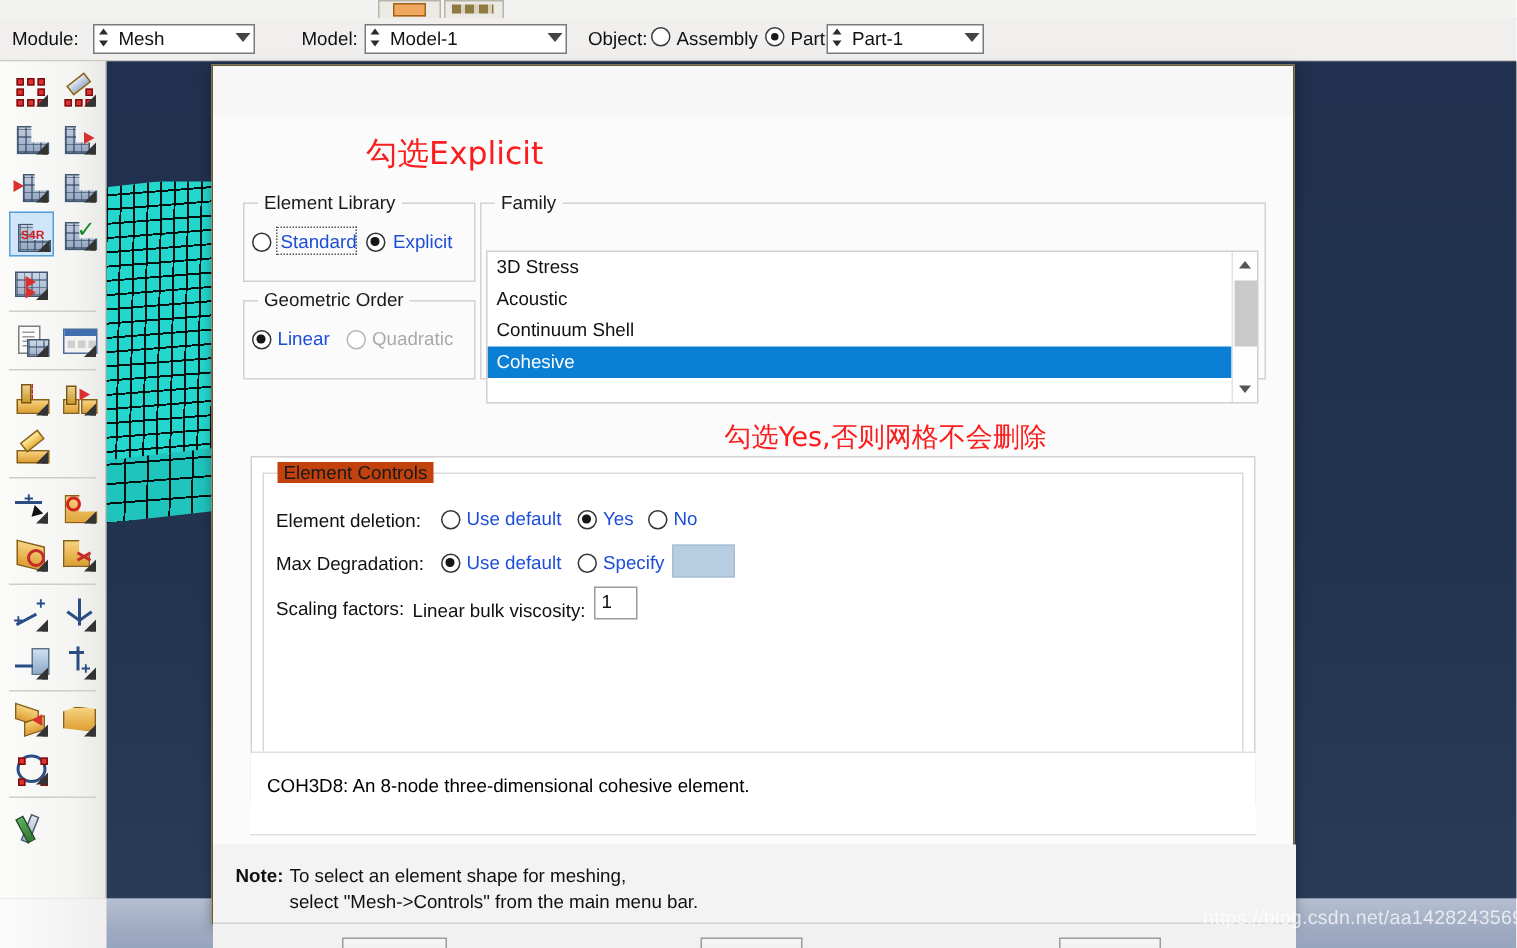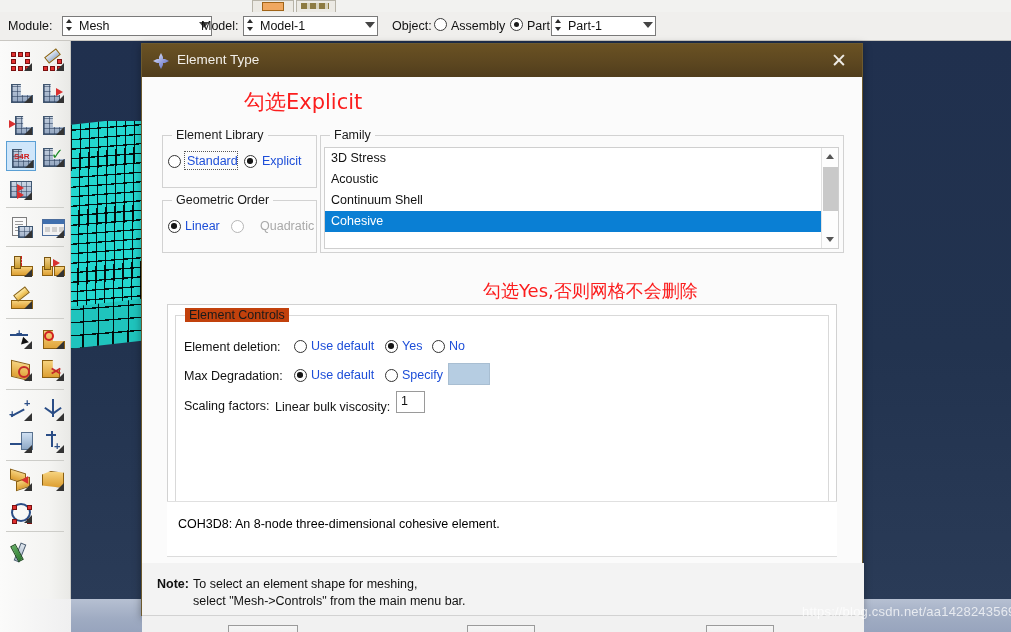--- a/index.html
+++ b/index.html
@@ -116,21 +116,21 @@
   .grouptitle{position:absolute;top:-8px;left:9px;background:#fbfbfb;padding:0 4px;font-size:12.5px;color:#1a1a1a;}
 
   .rowlbl{position:absolute;font-size:12.5px;color:#111;}
   .rb{position:absolute;width:13px;height:13px;border:1.4px solid #333;border-radius:50%;box-sizing:border-box;background:#fff;}
   .rb.on:after{content:"";position:absolute;left:2.4px;top:2.4px;width:5.6px;height:5.6px;border-radius:50%;background:#161616;}
   .rb.dis{border-color:#b6b6b6;}
   .rbtxt{position:absolute;font-size:12.5px;color:#1d4ed8;}
   .rbtxt.dis{color:#a9a9a9;}
   .focusbox{position:absolute;border:1px dotted #555;box-sizing:border-box;}
 
-  .listbox{position:absolute;border:1px solid #cfcfcf;background:#fff;box-sizing:border-box;overflow:hidden;}
+  .listbox{position:absolute;border:1px solid #cfcfcf;background:#fff;box-sizing:border-box;overflow:hidden;margin-top:20px;}
   .litem{position:relative;height:21px;line-height:21px;padding-left:6px;font-size:12.5px;color:#111;}
   .litem.sel{background:#0a7fd4;color:#fff;}
   .sbar{position:absolute;right:0;top:0;width:17px;height:100%;background:#fdfdfd;border-left:1px solid #e2e2e2;box-sizing:border-box;}
   .sbtn{position:absolute;left:0;width:17px;height:17px;background:#fdfdfd;}
   .sbtn.up{top:0;}
   .sbtn.dn{bottom:0;}
   .sbtn i{position:absolute;left:4px;top:6px;width:0;height:0;border-left:4px solid transparent;border-right:4px solid transparent;}
   .sbtn.up i{border-bottom:5px solid #555;}
   .sbtn.dn i{border-top:5px solid #555;}
   .sthumb{position:absolute;left:1px;top:19px;width:15px;height:44px;background:#c9c9c9;}
@@ -150,21 +150,21 @@
 
 <div id="app">
 
   <div class="toolstrip">
     <div class="tbtn tb1"></div>
     <div class="tbtn tb2"></div>
   </div>
 
   <div class="modulebar">
     <div class="mlabel" style="left:8px">Module:</div>
-    <div class="combo" style="left:62px;width:150px">
+    <div class="combo" style="left:62px;width:108px">
       <div class="spin">
           <i class="up"></i>
           <i class="dn"></i>
         </div>
       <div class="cval">Mesh</div>
       <div class="arrow"></div>
     </div>
 
     <div class="mlabel" style="left:201px">Model:</div>
     <div class="combo" style="left:243px;width:135px">
@@ -429,47 +429,39 @@
             <div class="sd"></div>
           </div>
         </div>
     </div>
   </div>
 
   <div class="bottomstrip"></div>
   <div class="bottomleft"></div>
 
   <div class="dlg">
-    <div class="dlgtitle">
-      <div class="dlgicon">
-          <span class="h"></span>
-          <span class="v"></span>
-        </div>
-      <div class="dlgtitletext">Element Type</div>
-      <div class="dlgclose">✕</div>
-    </div>
 
     <div class="dlgbody">
 
       <div class="group" style="left:20px;top:58px;width:155px;height:53px">
         <div class="grouptitle">Element Library</div>
       </div>
       <div class="rb" style="left:26px;top:78px"></div>
       <div class="focusbox" style="left:42px;top:74px;width:54px;height:19px"></div>
       <div class="rbtxt" style="left:45px;top:77px">Standard</div>
       <div class="rb on" style="left:102px;top:78px"></div>
       <div class="rbtxt" style="left:120px;top:77px">Explicit</div>
 
       <div class="group" style="left:20px;top:123px;width:155px;height:53px">
         <div class="grouptitle">Geometric Order</div>
       </div>
       <div class="rb on" style="left:26px;top:143px"></div>
       <div class="rbtxt" style="left:43px;top:142px">Linear</div>
       <div class="rb dis" style="left:89px;top:143px"></div>
-      <div class="rbtxt dis" style="left:118px;top:142px">Quadratic</div>
+      <div class="rbtxt dis" style="left:106px;top:142px">Quadratic</div>
 
       <div class="group" style="left:178px;top:58px;width:524px;height:118px">
         <div class="grouptitle">Family</div>
       </div>
       <div class="listbox" style="left:182px;top:70px;width:515px;height:102px">
         <div style="position:absolute;left:0;top:0;width:498px;height:100%;">
           <div class="litem">3D Stress</div>
           <div class="litem">Acoustic</div>
           <div class="litem">Continuum Shell</div>
           <div class="litem sel">Cohesive</div>

